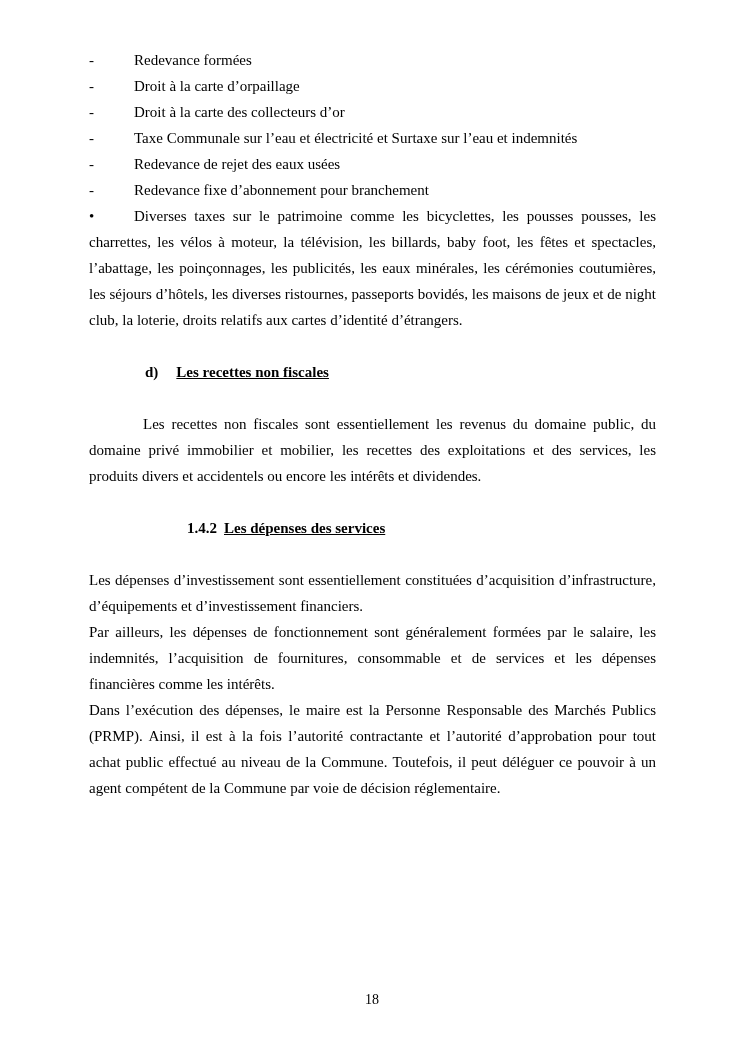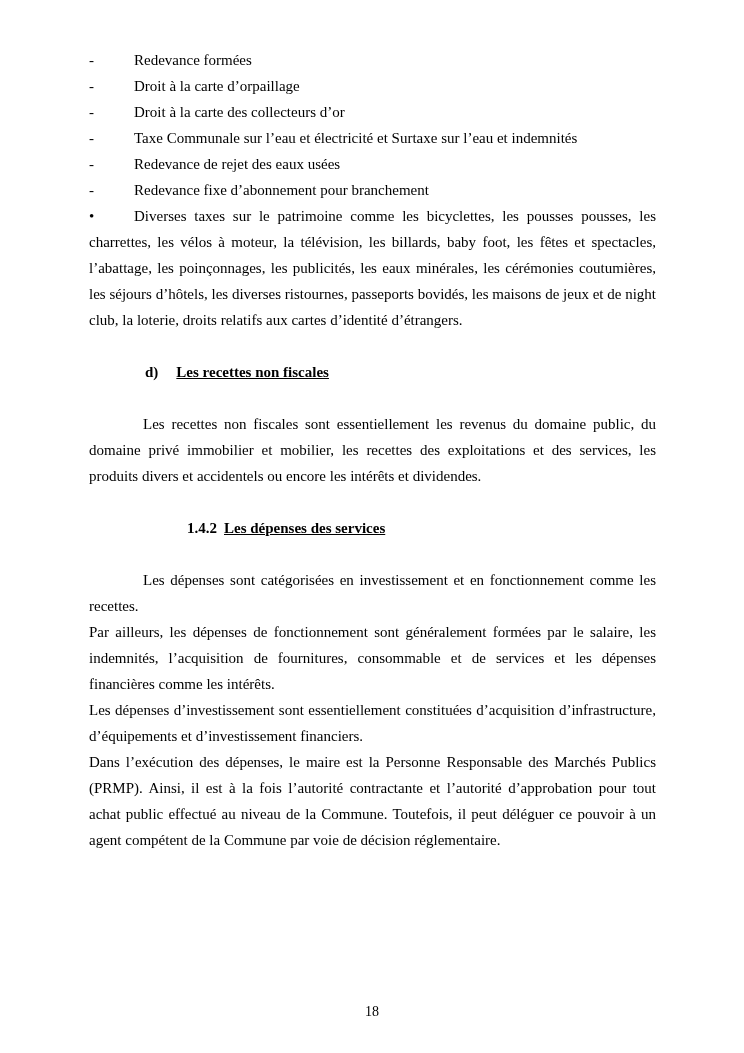--- a/index.html
+++ b/index.html
@@ -33,21 +33,21 @@
     margin-bottom: 26px;
   }
   .heading-d { padding-left: 56px; }
   .heading-142 { padding-left: 98px; }
   .h-label-d { margin-right: 18px; }
   .h-label-142 { margin-right: 7px; margin-top: 39px; }
   .underline { text-decoration: underline; margin-top: 40px; }
   .indent { text-indent: 54px; }
   .page-number {
     position: absolute;
-    bottom: 28px;
+    bottom: 40px;
     left: 0;
     width: 100%;
     text-align: center;
     font-family: "Liberation Serif", serif;
     font-size: 14px;
     color: #000000;
   }
 </style>
 </head>
 <body>
@@ -87,21 +87,20 @@
     <div class="heading heading-d">
       <span class="h-label-d">d)</span><span class="underline">Les recettes non fiscales</span>
     </div>
 
     <p class="body indent">Les recettes non fiscales sont essentiellement les revenus du domaine public, du domaine privé immobilier et mobilier, les recettes des exploitations et des services, les produits divers et accidentels ou encore les intérêts et dividendes.</p>
 
     <div class="heading heading-142">
       <span class="h-label-142">1.4.2</span><span class="underline">Les dépenses des services</span>
     </div>
 
-    <p class="body indent">Les dépenses sont catégorisées en investissement et en fonctionnement comme les recettes.</p>
+    <p class="body">Les dépenses d’investissement sont essentiellement constituées d’acquisition d’infrastructure, d’équipements et d’investissement financiers.</p>
     <p class="body">Par ailleurs,  les dépenses de fonctionnement sont généralement formées par le salaire, les indemnités, l’acquisition de fournitures, consommable et de services et les dépenses financières comme les intérêts.</p>
-    <p class="body">Les dépenses d’investissement sont essentiellement constituées d’acquisition d’infrastructure, d’équipements et d’investissement financiers.</p>
     <p class="body">Dans l’exécution des dépenses, le maire est la Personne Responsable des Marchés Publics (PRMP). Ainsi, il est à la fois l’autorité contractante et l’autorité d’approbation pour tout achat public effectué au niveau de la Commune. Toutefois, il peut déléguer ce pouvoir à un agent compétent de la Commune par voie de décision réglementaire.</p>
 
   </div>
 
   <div class="page-number">18</div>
 </div>
 
 </body></html>

